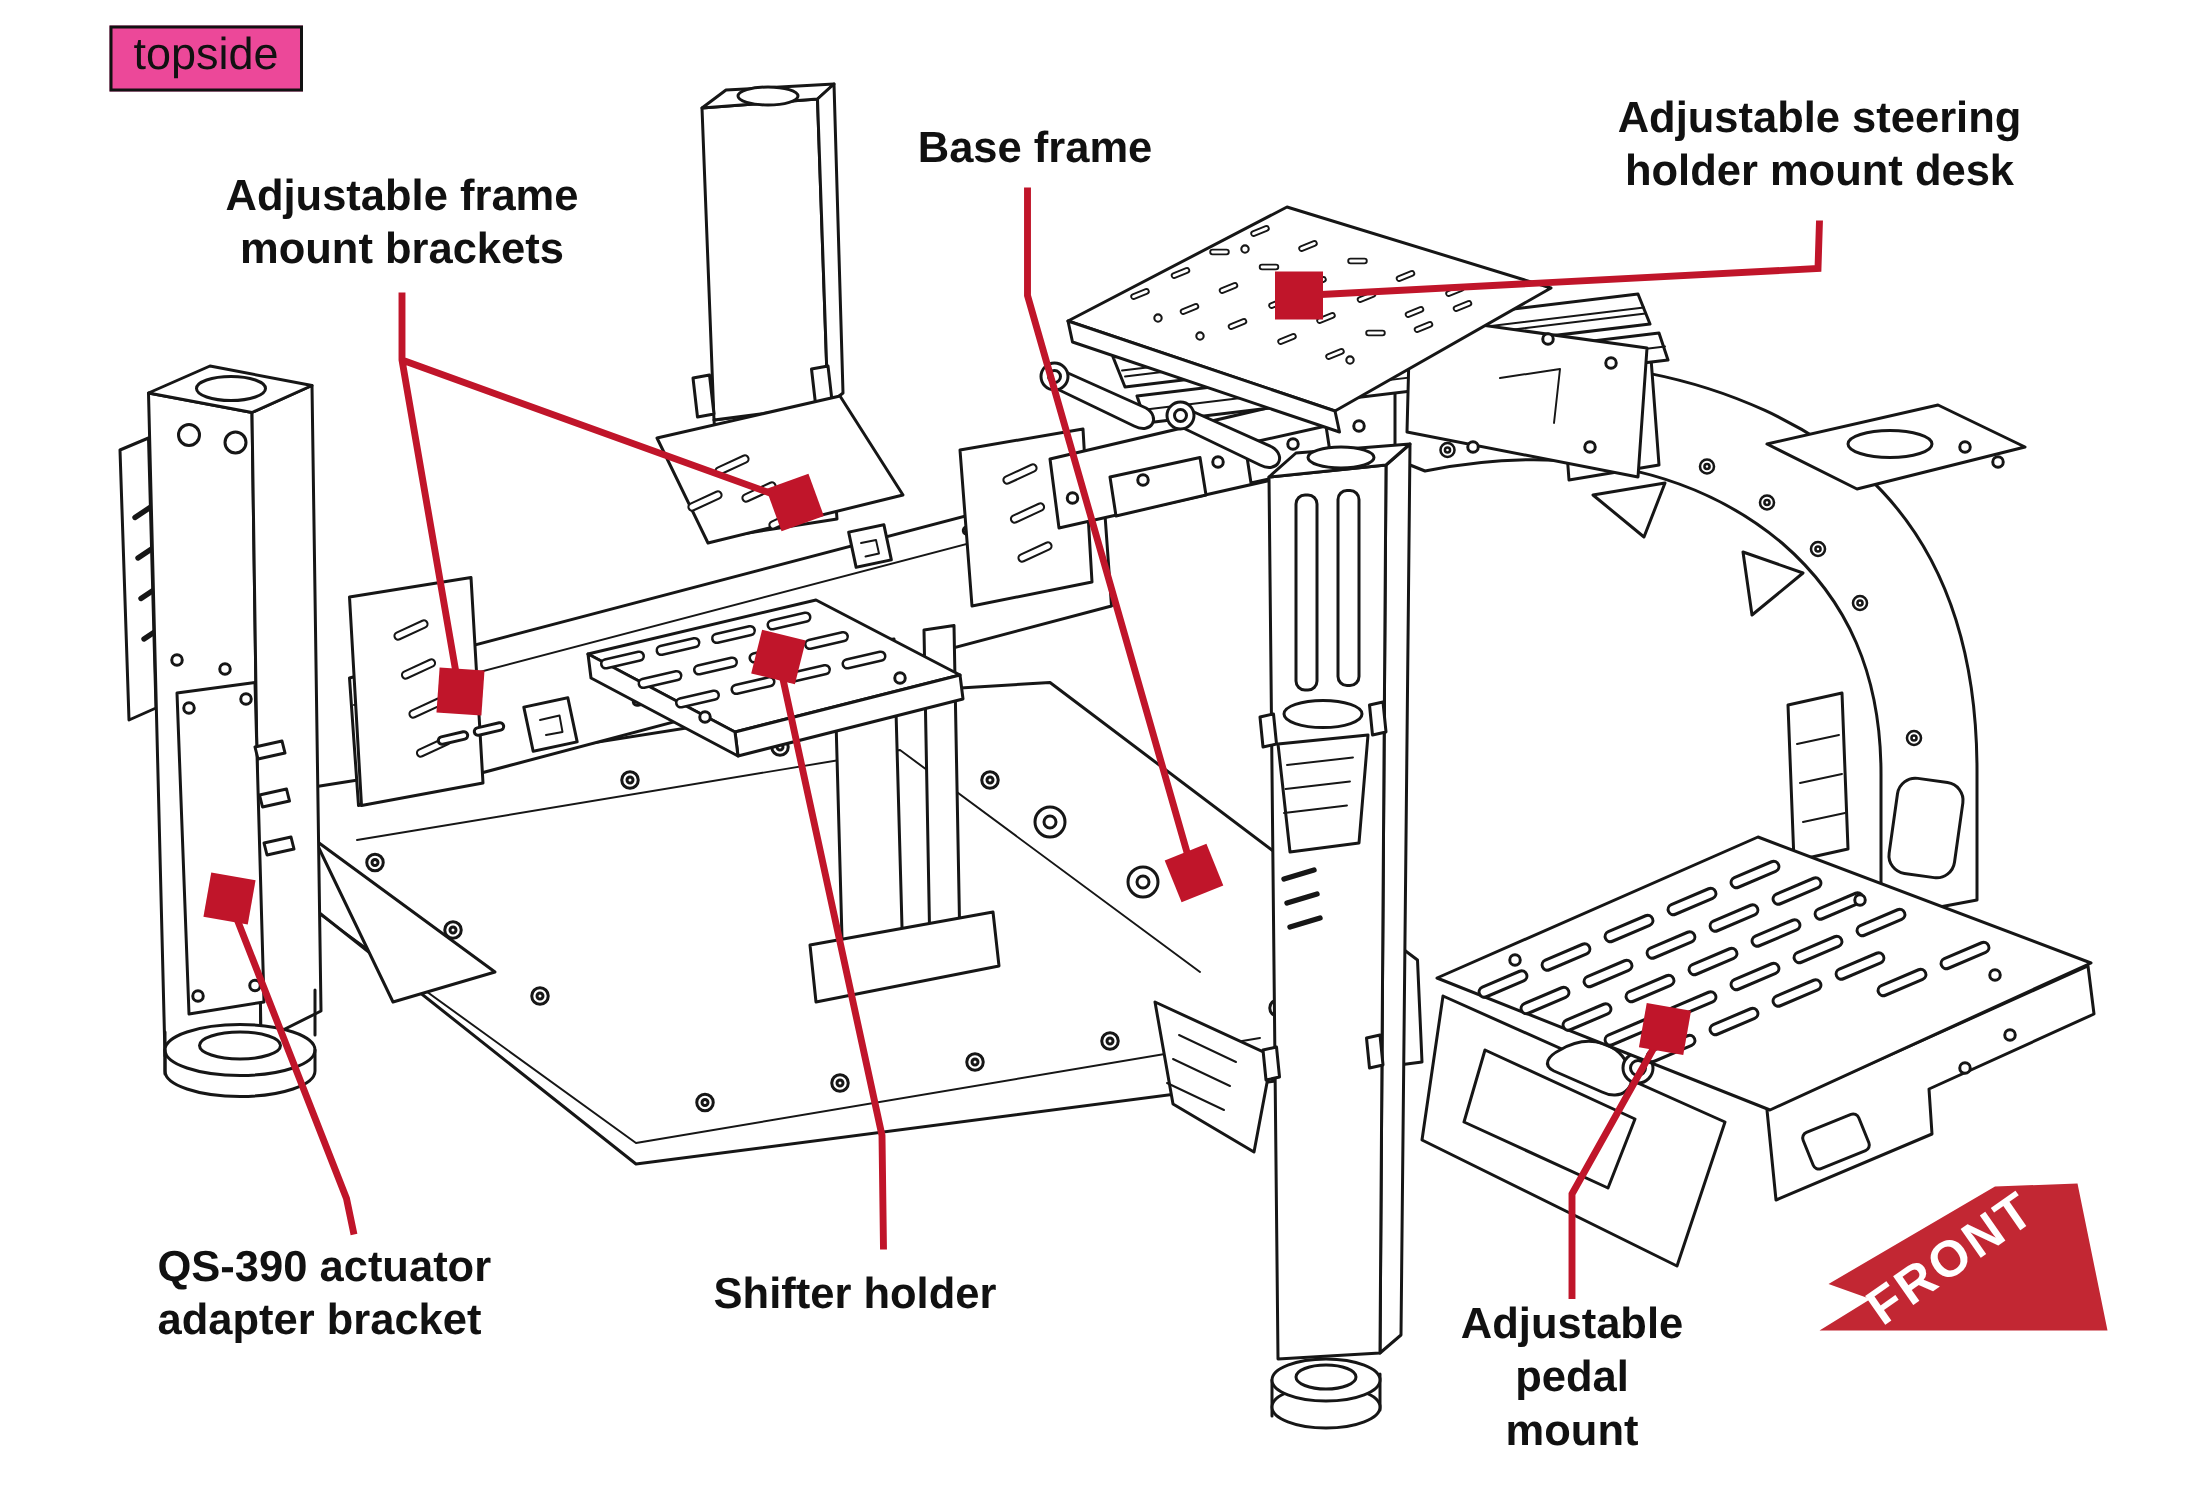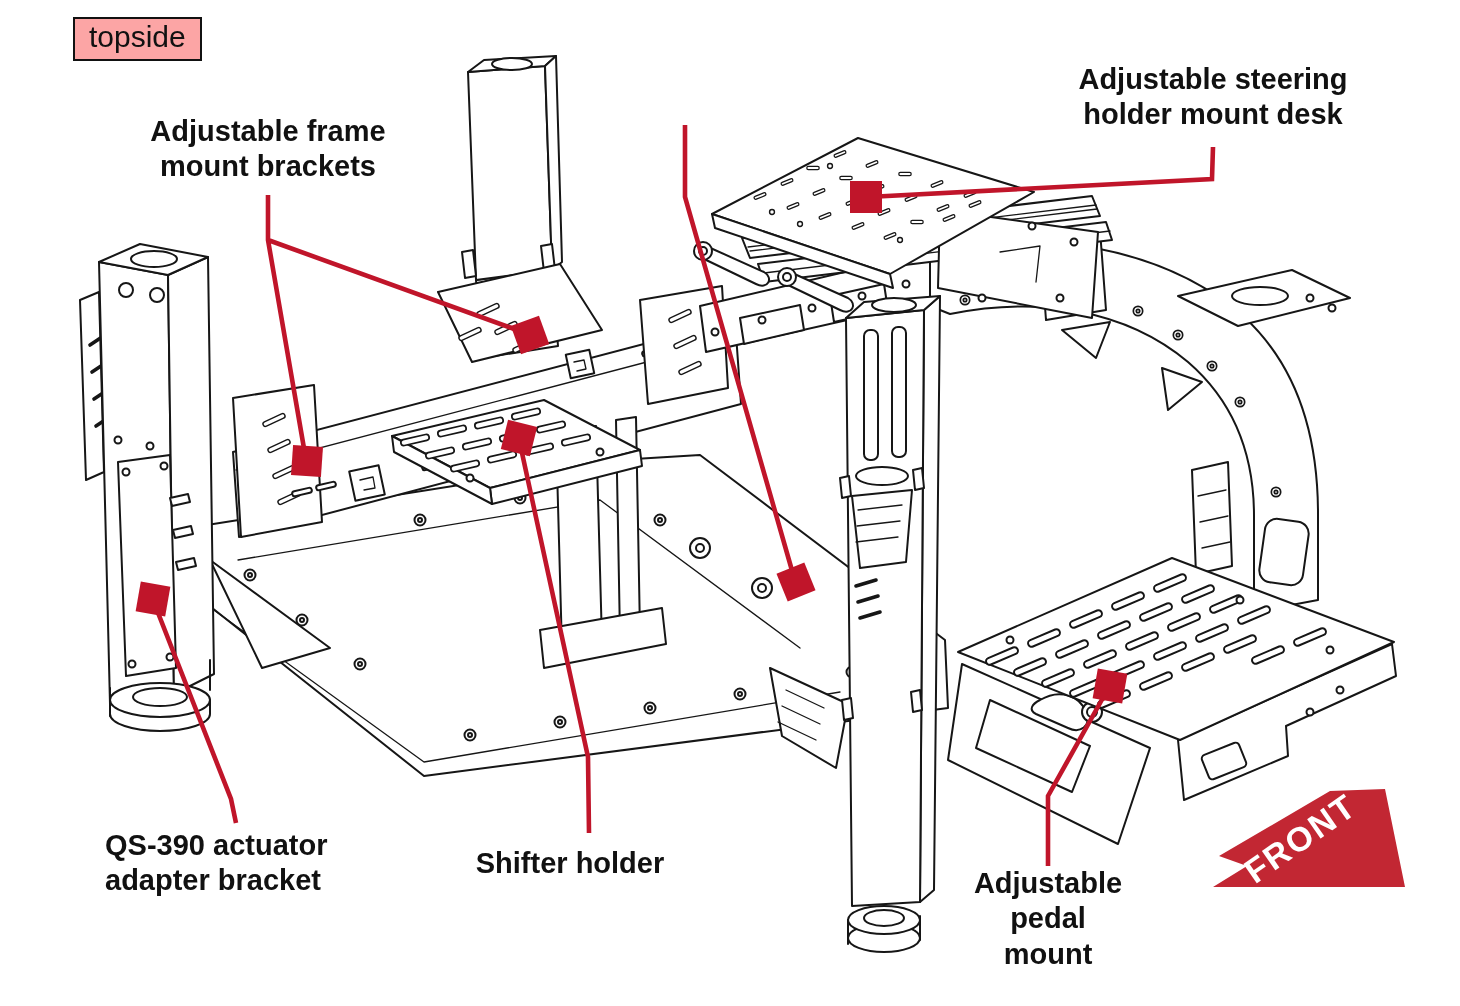--- a/index.html
+++ b/index.html
@@ -27,21 +27,21 @@
   .lbl{position:absolute;font-weight:700;font-size:29px;line-height:1.22;color:#111111;}
   .lbl .ln{display:block;}
   .lbl-seat{left:118px;top:114px;width:300px;text-align:center;}
   .lbl-base{left:555px;top:82px;width:270px;text-align:center;}
   .lbl-steer{left:1053px;top:62px;width:320px;text-align:center;}
   .lbl-qs{left:105px;top:828px;width:300px;text-align:left;}
   .lbl-shift{left:440px;top:846px;width:260px;text-align:center;}
   .lbl-pedal{left:948px;top:866px;width:200px;text-align:center;}
   .view-tag{
     position:absolute;left:73px;top:17px;font-size:30px;font-weight:400;color:#111;
-    border:2.5px solid #111;padding:1px 14px 5px;background:#fca5a5;
+    border:2.5px solid #111;padding:1px 14px 5px;background:#ec4899;
   }
 </style>
 </head>
 <body>
 
 <div class="stage">
 
   <svg class="layer art" viewBox="0 0 1460 1006" aria-hidden="true">
     <defs>
       <g id="slot">
@@ -338,20 +338,23 @@
     </g>
   </svg>
 
   <div class="view-tag">topside</div>
 
   <div class="lbl lbl-seat">
     <span class="ln">Adjustable frame</span>
     <span class="ln">mount brackets</span>
   </div>
 
+  <div class="lbl lbl-base">
+    <span class="ln">Base frame</span>
+  </div>
 
   <div class="lbl lbl-steer">
     <span class="ln">Adjustable steering</span>
     <span class="ln">holder mount desk</span>
   </div>
 
   <div class="lbl lbl-qs">
     <span class="ln">QS-390 actuator</span>
     <span class="ln">adapter bracket</span>
   </div>

